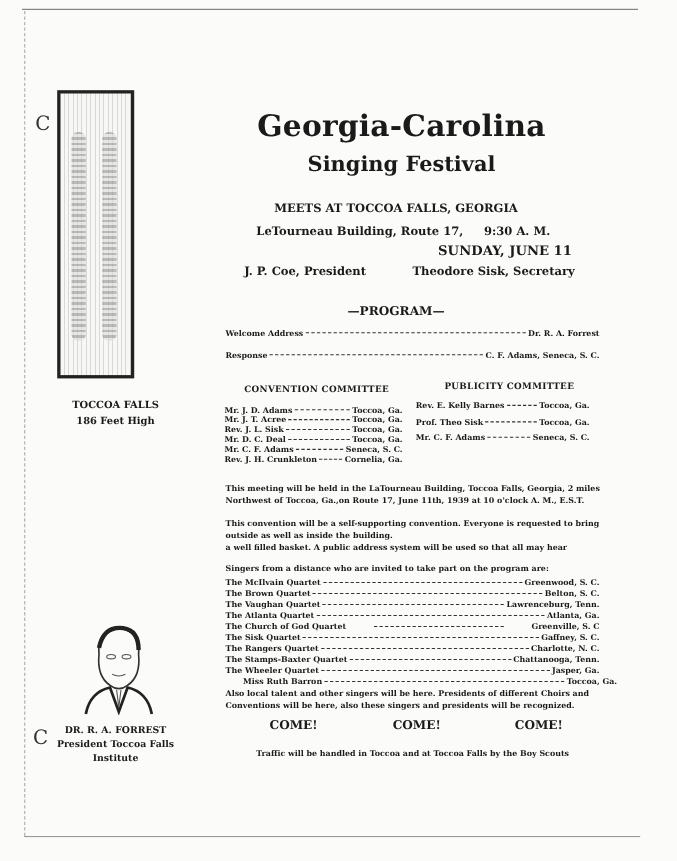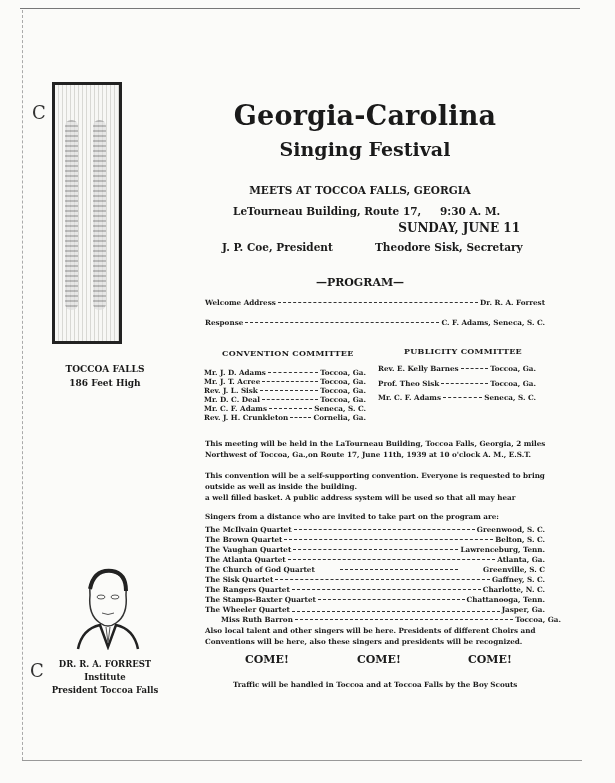--- a/index.html
+++ b/index.html
@@ -75,22 +75,22 @@
     <path d="M18 30 Q16 8 36 6 Q56 8 54 30 Q56 50 44 58 Q36 64 28 58 Q16 50 18 30 Z" fill="none" stroke="#333" stroke-width="1.5"></path>
     <path d="M18 24 Q22 4 40 6 Q54 8 54 26" fill="none" stroke="#222" stroke-width="4"></path>
     <ellipse cx="29" cy="32" rx="4" ry="2" fill="none" stroke="#555"></ellipse>
     <ellipse cx="43" cy="32" rx="4" ry="2" fill="none" stroke="#555"></ellipse>
     <path d="M30 48 Q36 51 42 48" fill="none" stroke="#555"></path>
     <path d="M6 84 Q10 64 28 60 L36 82 L44 60 Q62 64 66 84" fill="none" stroke="#222" stroke-width="2.5"></path>
     <path d="M34 62 L36 78 L38 62" fill="none" stroke="#555"></path>
   </svg>
   <div class="caption-forrest">
     <div>DR. R. A. FORREST</div>
+    <div>President Toccoa Falls</div>
     <div>Institute</div>
-    <div>President Toccoa Falls</div>
   </div>
 
   <div class="title">Georgia-Carolina</div>
   <div class="subtitle">Singing Festival</div>
   <div class="meets">MEETS AT TOCCOA FALLS, GEORGIA</div>
   <div class="building">LeTourneau Building, Route 17,</div>
   <div class="time">9:30 A. M.</div>
   <div class="date">SUNDAY, JUNE 11</div>
   <div class="president">J. P. Coe, President</div>
   <div class="secretary">Theodore Sisk, Secretary</div>
@@ -205,21 +205,21 @@
     <div class="leader-row" style="left:205px;top:585px;width:340px;">
         <span>The Rangers Quartet</span>
         <span class="dots"></span>
         <span>Charlotte, N. C.</span>
       </div>
     <div class="leader-row" style="left:205px;top:595px;width:340px;">
         <span>The Stamps-Baxter Quartet</span>
         <span class="dots"></span>
         <span>Chattanooga, Tenn.</span>
       </div>
-    <div class="leader-row" style="left:205px;top:605px;width:340px;align-items:flex-end;">
+    <div class="leader-row" style="left:205px;top:605px;width:340px;">
         <span>The Wheeler Quartet</span>
         <span class="dots"></span>
         <span>Jasper, Ga.</span>
       </div>
     <div class="leader-row" style="left:205px;top:615px;width:340px;margin-left:16px;">
         <span>Miss Ruth Barron</span>
         <span class="dots"></span>
         <span>Toccoa, Ga.</span>
       </div>
   </div>

